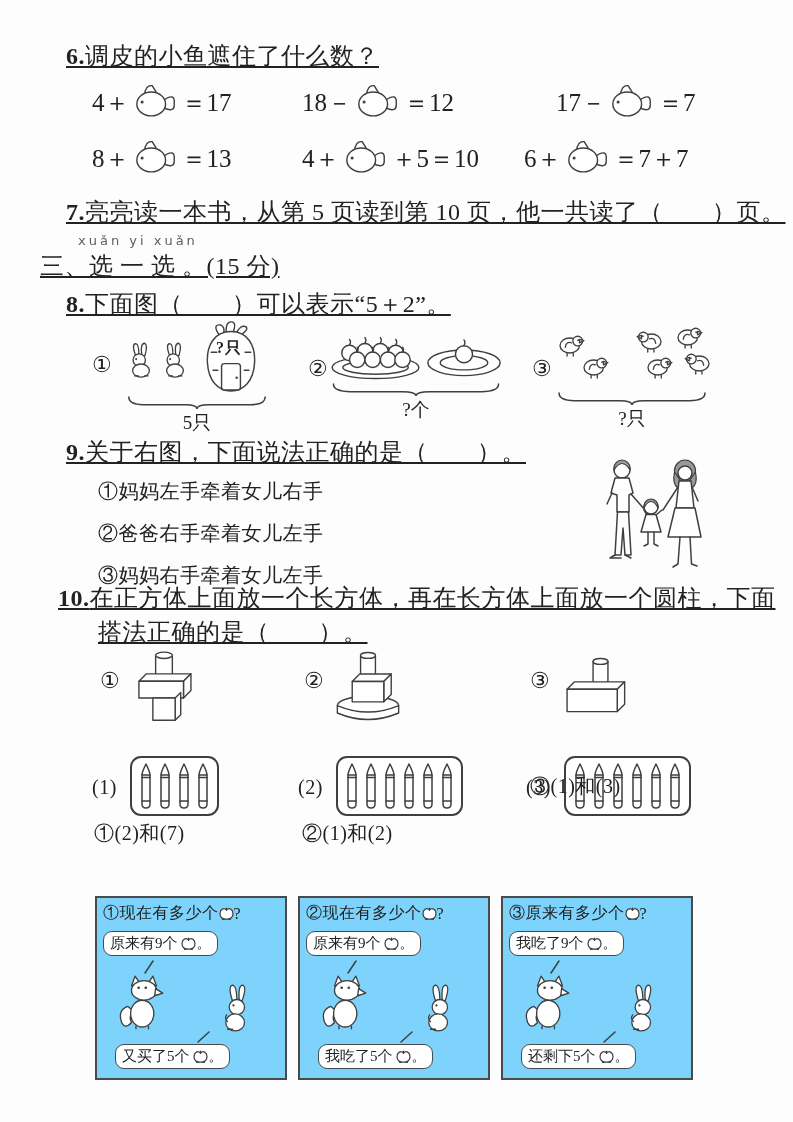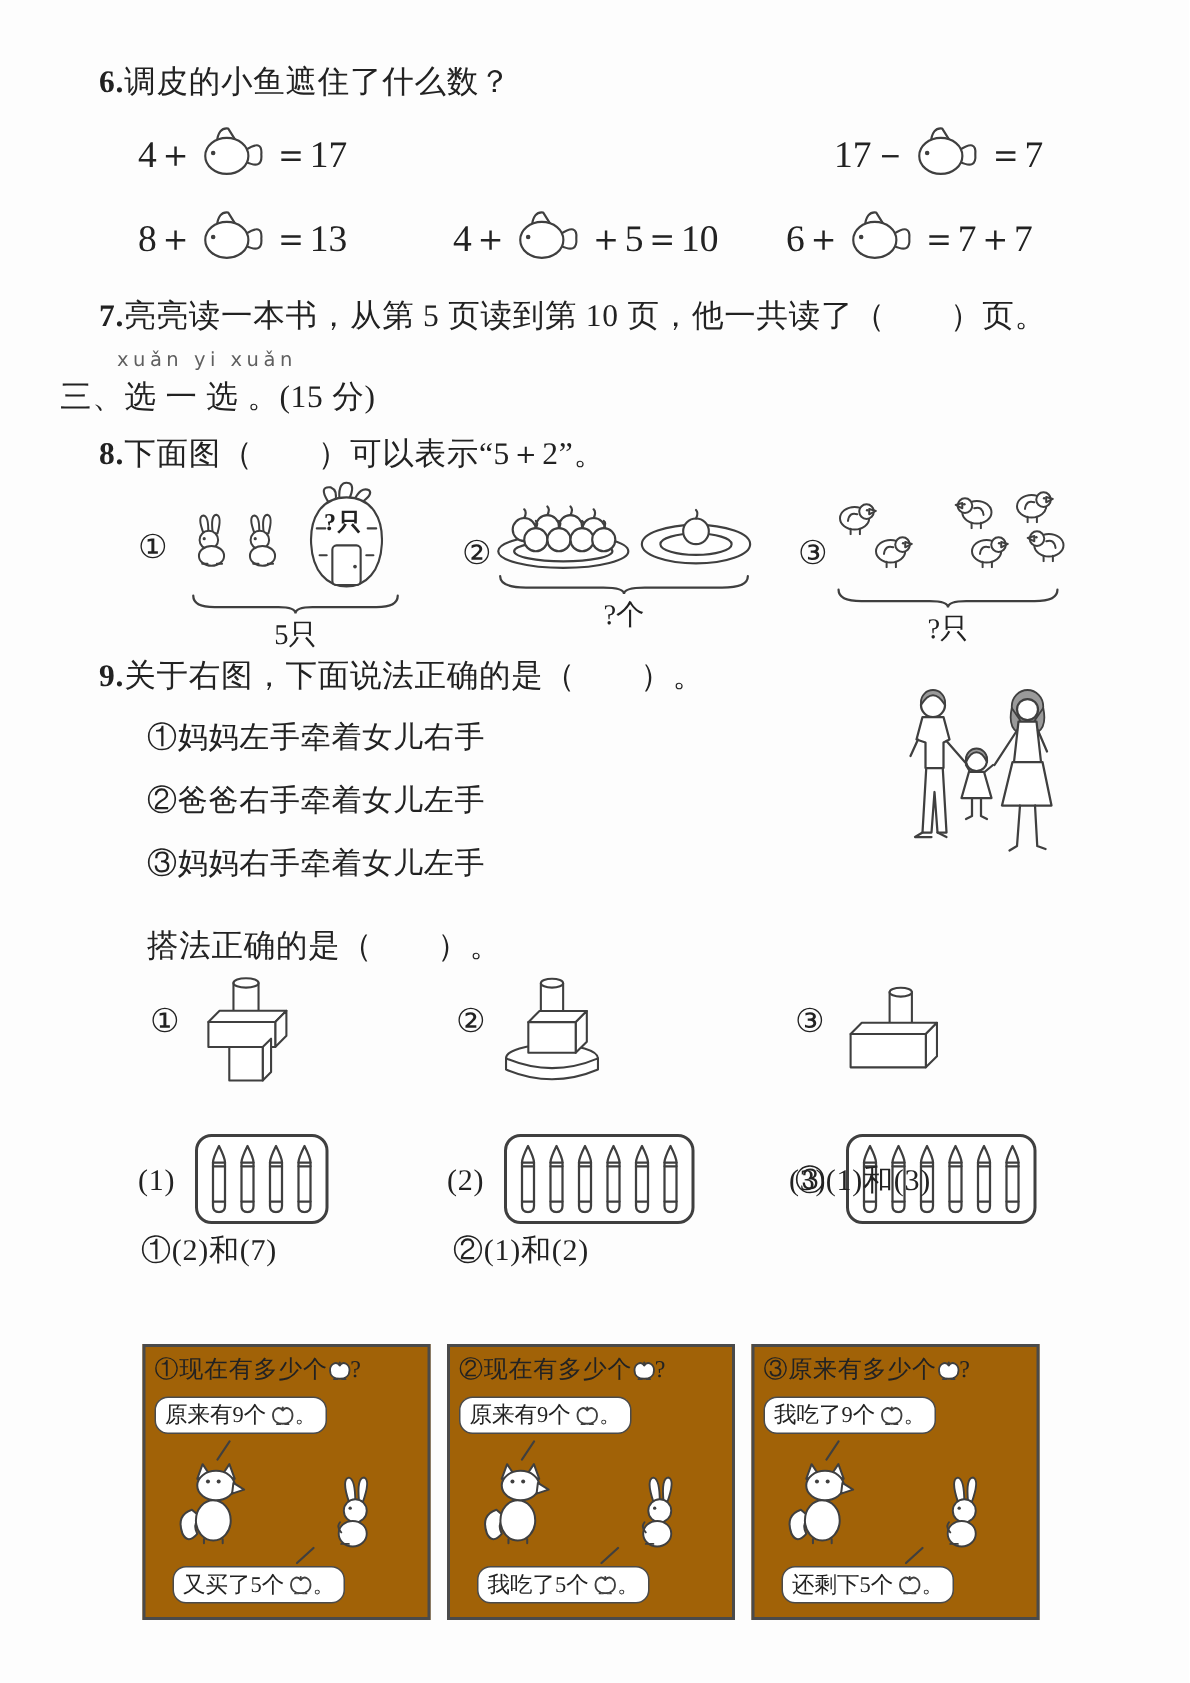--- a/index.html
+++ b/index.html
@@ -1,28 +1,28 @@
 <!DOCTYPE html>
 <html><head>
 <meta charset="utf-8">
 <style>
   html,body{margin:0;padding:0;background:#ffffff;}
   .page{position:relative;width:793px;height:1122px;background:#fdfdfd;color:#222;
         font-family:"Liberation Serif","DejaVu Serif",serif;overflow:hidden;}
   .abs{position:absolute;}
-  .q{font-size:21px;white-space:nowrap;letter-spacing:.5px;}
+  .q{font-size:24px;white-space:nowrap;letter-spacing:.5px;text-decoration:underline;}
   .q .n{font-weight:bold;}
   .eq{display:flex;align-items:center;font-size:25px;white-space:nowrap;}
   .eq svg{margin:0 3px;}
   .tag{font-size:22px;}
   .cap{font-size:19px;text-align:center;}
   .opt{font-size:20px;white-space:nowrap;letter-spacing:.5px;}
   .pinyin{font-size:13px;color:#5f5f5f;font-family:"DejaVu Sans",sans-serif;letter-spacing:3px;}
   .crayonbox{display:flex;gap:5px;border:2px solid #3f3f3f;border-radius:11px;padding:5px 7px;background:#fff;}
-  .panel{border:2px solid #4a4a4a;background:#a16207;width:188px;height:180px;}
+  .panel{border:2px solid #4a4a4a;background:#7dd3fc;width:188px;height:180px;}
   .ptitle{font-size:16px;white-space:nowrap;display:flex;align-items:center;letter-spacing:.5px;}
   .bubble{display:inline-flex;align-items:center;border:1.6px solid #4a4a4a;border-radius:9px;
           padding:2px 6px;font-size:15px;background:#fff;white-space:nowrap;}
   .housetxt{font-size:16px;font-weight:bold;letter-spacing:1px;}
   svg{display:block;}
   .ln{fill:none;stroke:#3f3f3f;stroke-width:1.5;stroke-linecap:round;stroke-linejoin:round;}
   .wh{fill:#ffffff;stroke:#3f3f3f;stroke-width:1.5;stroke-linecap:round;stroke-linejoin:round;}
   .gr{fill:#9a9a9a;stroke:#3f3f3f;stroke-width:1.2;stroke-linejoin:round;}
 </style>
 </head>
@@ -169,20 +169,27 @@
 
   <div class="abs q" style="left:66px;top:40px"><span class="n">6.</span><span>调皮的小鱼遮住了什么数？</span></div>
 
   <div class="abs eq" style="left:92px;top:82px">
       <span>4＋</span>
       <svg width="46" height="40">
         <use href="#sym-fish"></use>
       </svg>
       <span>＝17</span>
     </div>
+  <div class="abs eq" style="left:302px;top:82px">
+      <span>18－</span>
+      <svg width="46" height="40">
+        <use href="#sym-fish"></use>
+      </svg>
+      <span>＝12</span>
+    </div>
   <div class="abs eq" style="left:556px;top:82px">
       <span>17－</span>
       <svg width="46" height="40">
         <use href="#sym-fish"></use>
       </svg>
       <span>＝7</span>
     </div>
   <div class="abs eq" style="left:92px;top:138px">
       <span>8＋</span>
       <svg width="46" height="40">
@@ -265,20 +272,21 @@
   <div class="abs cap" style="left:556px;top:406px;width:152px">?只</div>
 
   <div class="abs q" style="left:66px;top:436px"><span class="n">9.</span><span>关于右图，下面说法正确的是（　　）。</span></div>
   <div class="abs opt" style="left:98px;top:478px">①妈妈左手牵着女儿右手</div>
   <div class="abs opt" style="left:98px;top:562px">③妈妈右手牵着女儿左手</div>
   <div class="abs opt" style="left:98px;top:520px">②爸爸右手牵着女儿左手</div>
   <svg class="abs" style="left:598px;top:458px" width="110" height="118">
       <use href="#sym-family"></use>
     </svg>
 
+  <div class="abs q" style="left:58px;top:582px"><span class="n">10.</span><span>在正方体上面放一个长方体，再在长方体上面放一个圆柱，下面</span></div>
   <div class="abs q" style="left:98px;top:616px">搭法正确的是（　　）。</div>
   <span class="abs tag" style="left:100px;top:668px">①</span>
   <svg class="abs" style="left:122px;top:646px" width="84" height="78">
       <use href="#sym-stack1"></use>
     </svg>
   <span class="abs tag" style="left:304px;top:668px">②</span>
   <svg class="abs" style="left:326px;top:648px" width="84" height="78">
       <use href="#sym-stack2"></use>
     </svg>
   <span class="abs tag" style="left:530px;top:668px">③</span>

